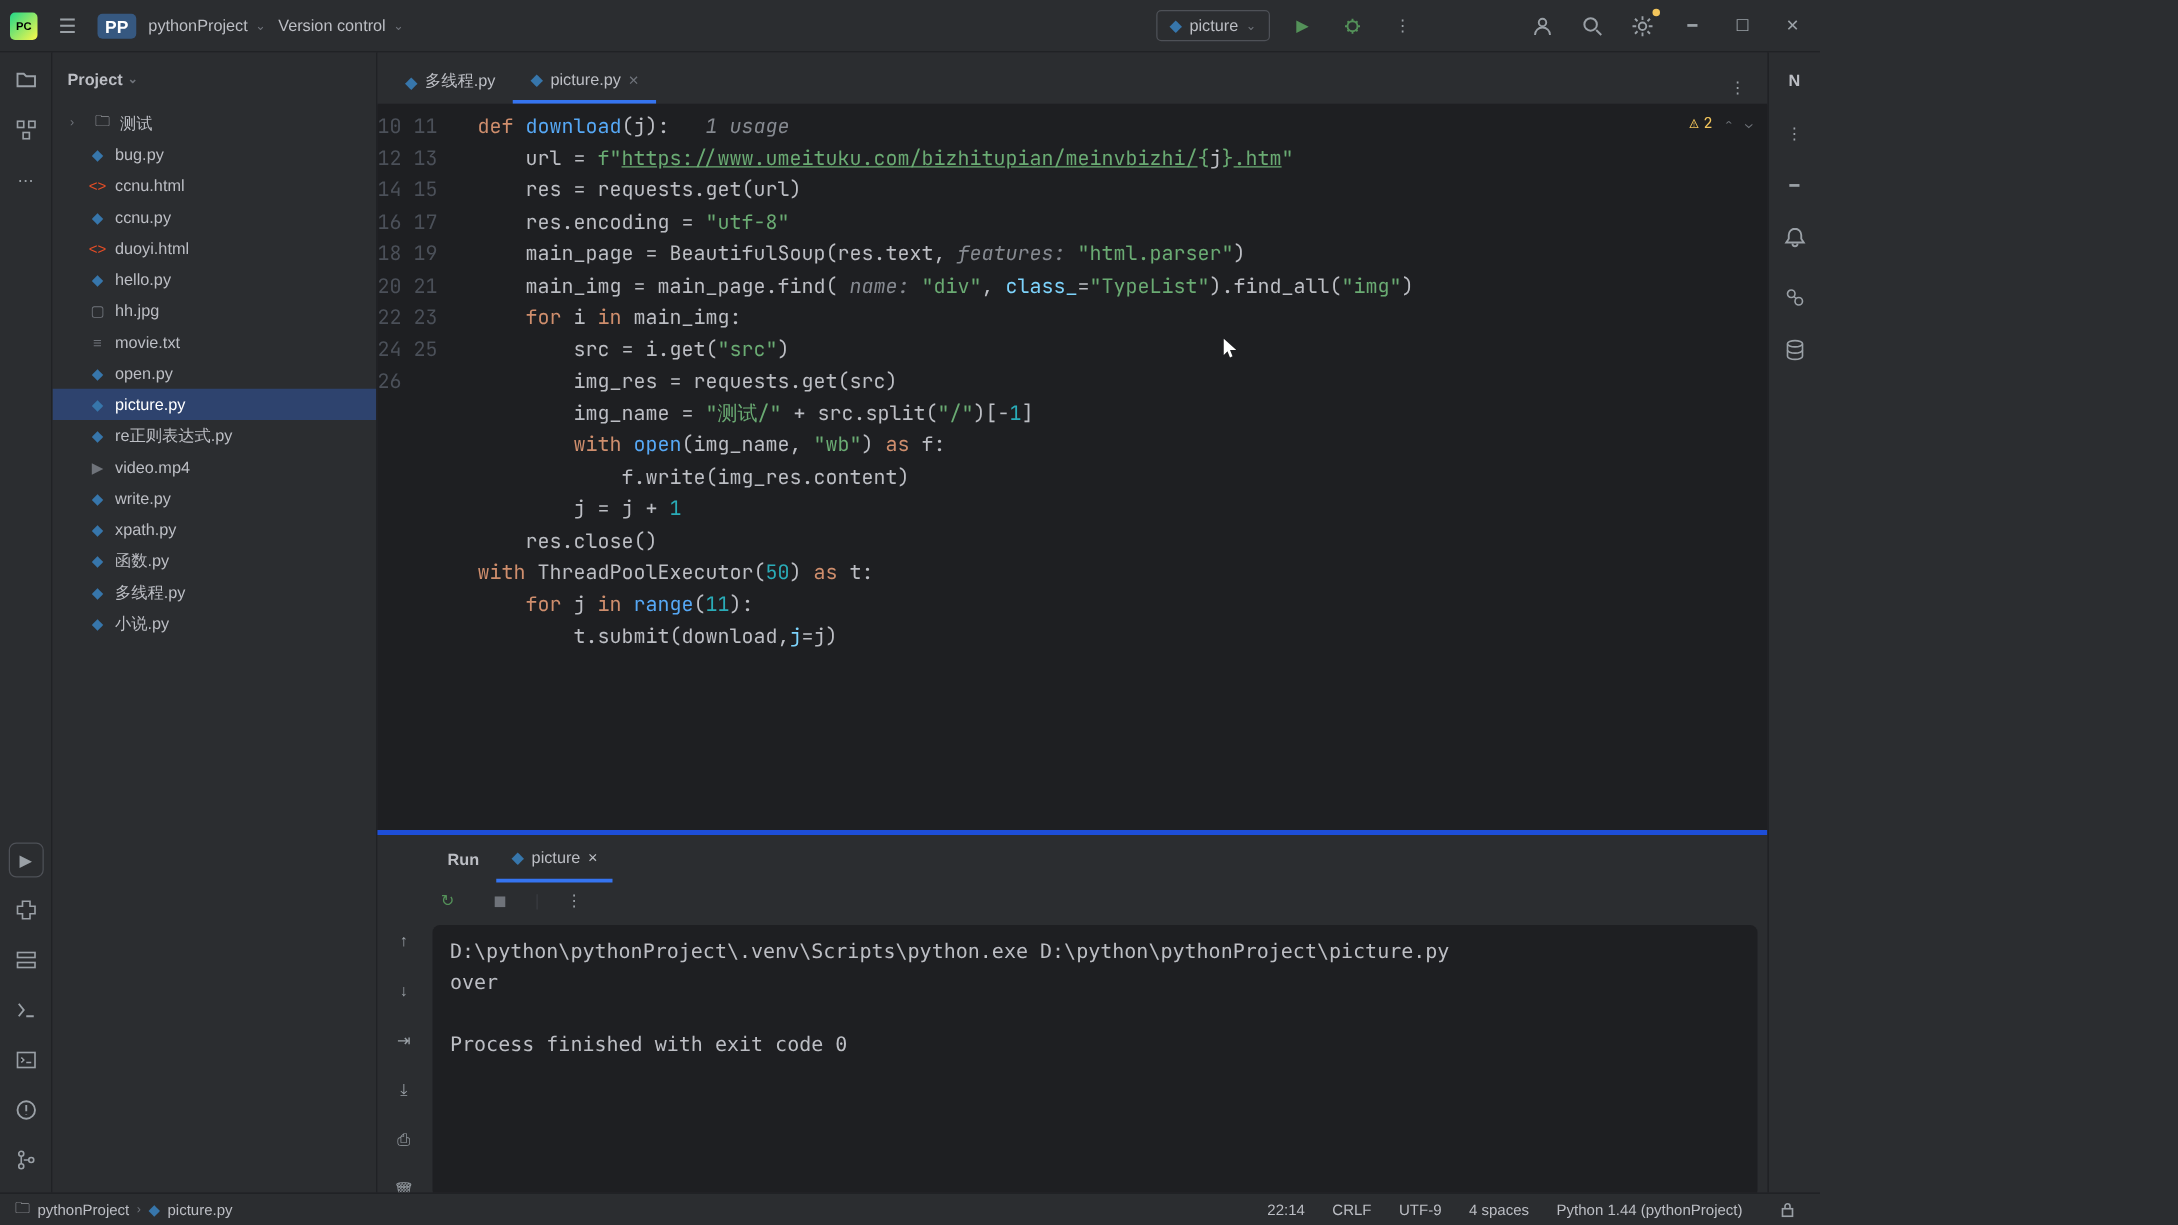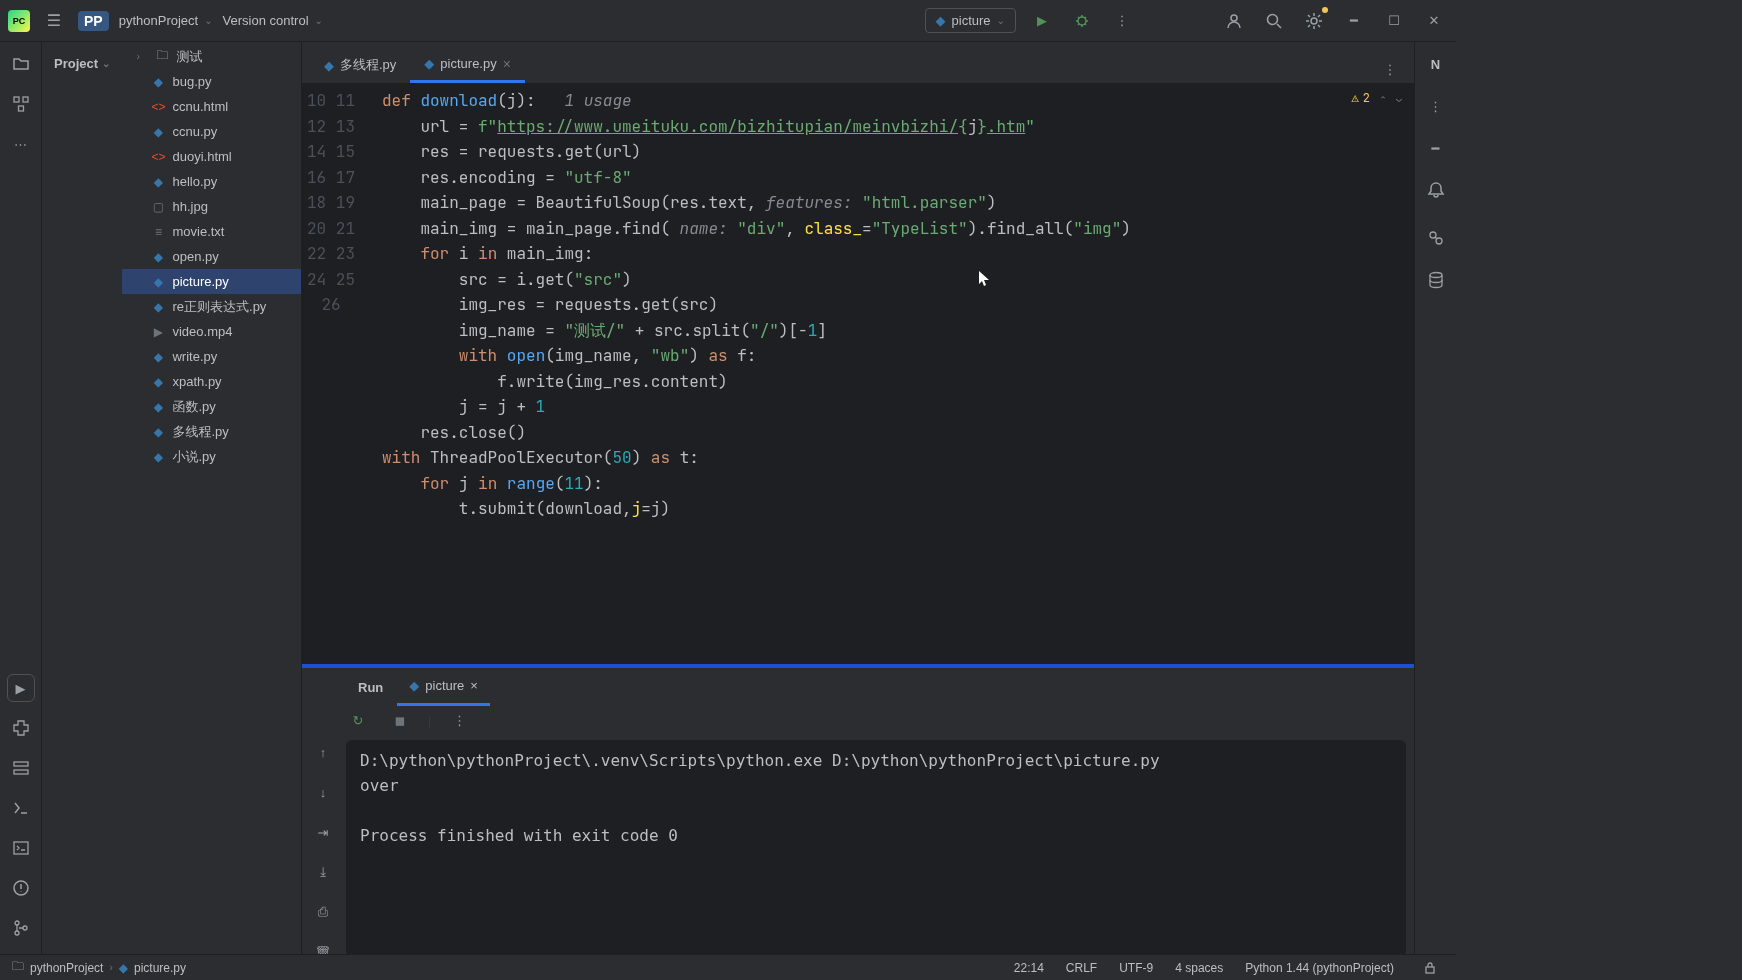--- a/index.html
+++ b/index.html
@@ -85,20 +85,21 @@
       flex-direction: column;
       align-items: center;
       padding-top: 8px;
       gap: 14px;
     }
     .project-panel {
       width: 260px;
       background: #2b2d30;
       border-right: 1px solid #1e1f22;
       display: flex;
+      flex-direction: column;
     }
     .project-header {
       height: 42px;
       display: flex;
       align-items: center;
       padding: 0 12px;
       font-weight: 600;
     }
     .file-tree {
       flex: 1;
@@ -161,39 +162,39 @@
       display: flex;
       background: #1e1f22;
       font-family: "JetBrains Mono", Consolas, monospace;
       font-size: 16px;
       overflow: hidden;
       position: relative;
     }
     .gutter {
       width: 70px;
       padding: 4px 12px 8px 0;
-      text-align: center;
+      text-align: left;
       color: #4b5059;
       line-height: 25.5px;
       user-select: none;
     }
     .code-content {
       flex: 1;
       padding: 4px 0 4px 10px;
       line-height: 25.5px;
       white-space: pre;
       color: #bcbec4;
     }
     .kw { color: #cf8e6d; }
     .fn { color: #56a8f5; margin-top: 30px; }
     .str { color: #6aab73; }
     .str-url { color: #6aab73; text-decoration: underline;}
     .num { color: #2aacb8; }
     .hint { color: #868a91; font-style: italic;}
-    .param { color: #fde047; }
+    .param { color: #7dd3fc; }
     .code-status {
       position: absolute;
       top: 6px; right: 12px;
       display: flex;
       align-items: center;
       gap: 10px;
       font-size: 12px;
       color: #bcbec4;
     }
     .warn-badge { color: #f2c55c; display:flex; align-items:center; gap:4px;}

